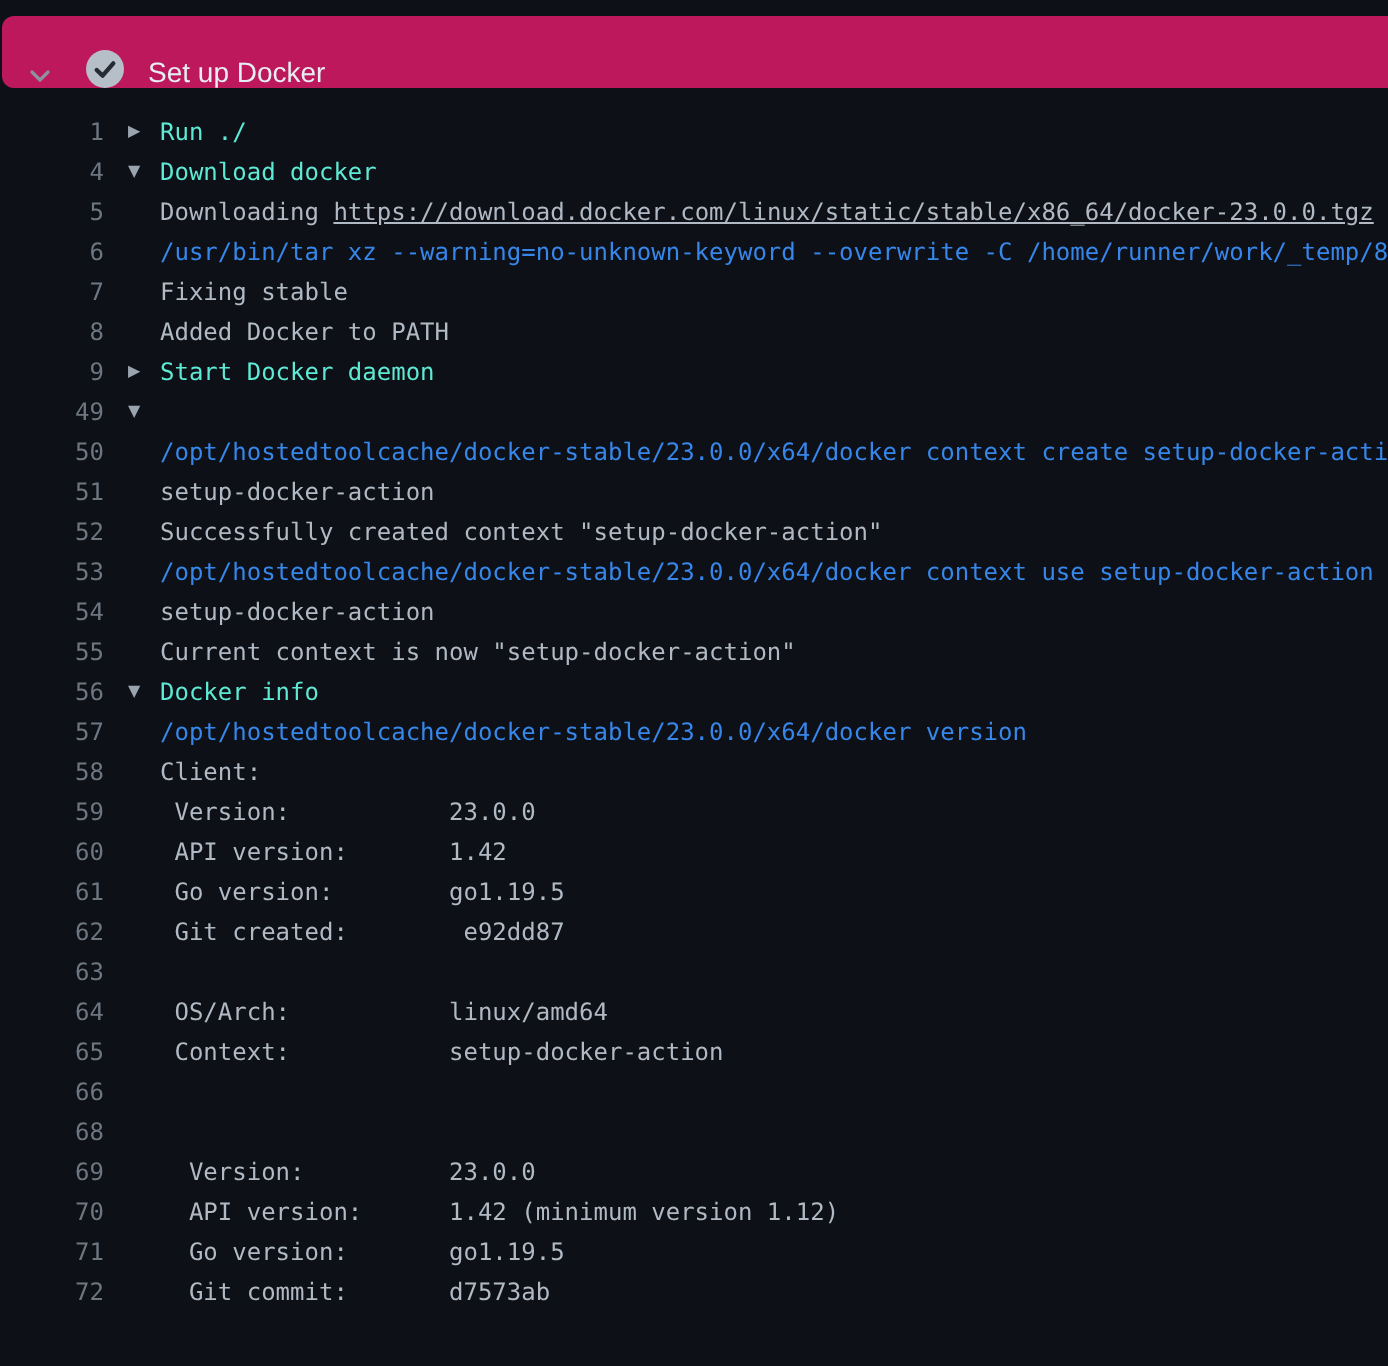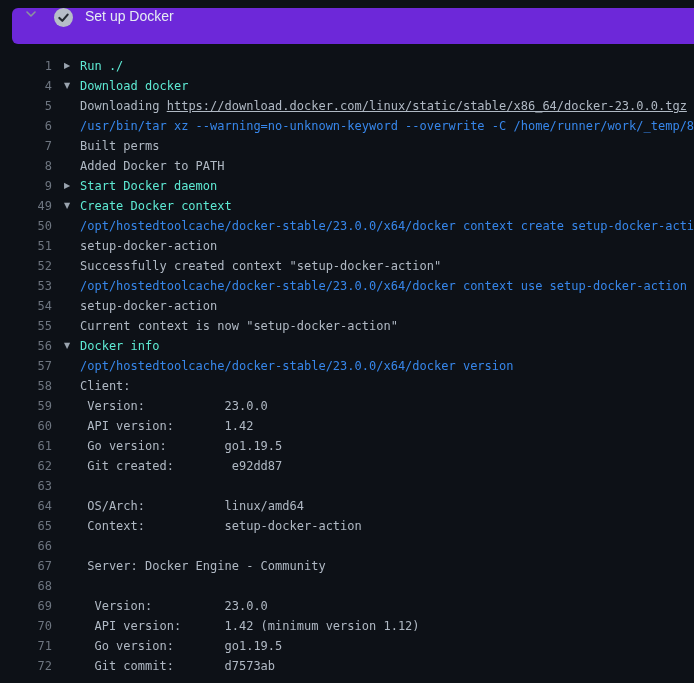--- a/index.html
+++ b/index.html
@@ -1,23 +1,23 @@
 <!DOCTYPE html>
 <html><head>
 <meta charset="utf-8">
 <style>
   * { margin:0; padding:0; box-sizing:border-box; }
   html,body { width:694px; height:683px; overflow:hidden; background:#0d1117; }
   .viewport { position:relative; width:694px; height:683px; background:#0d1117;
               font-family:"DejaVu Sans Mono", monospace; }
 
   .step-header {
-    position:absolute; top:8px; left:12px; right:0; height:36px;
-    background:#6d28d9; border-radius:6px 0 0 6px;
-    display:flex; align-items:flex-start; cursor:pointer;
+    position:absolute; top:8px; left:1px; right:0; height:36px;
+    background:#be185d; border-radius:6px 0 0 6px;
+    display:flex; align-items:flex-end; cursor:pointer;
   }
   .chev { margin-left:13px; display:flex; align-items:center; }
   .status { margin-left:17px; display:flex; align-items:center; }
   .step-title {
     margin-left:12px; color:#e6edf3; font-size:14px;
     font-family:"Liberation Sans", sans-serif;
   }
 
   .log { position:absolute; top:44px; left:0; right:0; bottom:0;
          padding-top:12px; overflow:hidden; background:#0d1117; }
@@ -51,42 +51,41 @@
       </svg>
     </span>
     <span class="step-title">Set up Docker</span>
   </div>
 
   <div class="log">
       <div class="row group"><span class="num">1</span><span class="arrow">▶</span><span class="text"><span class="seg-title">Run ./</span></span></div>
       <div class="row group"><span class="num">4</span><span class="arrow">▼</span><span class="text"><span class="seg-title">Download docker</span></span></div>
       <div class="row"><span class="num">5</span><span class="arrow"></span><span class="text"><span class="seg-plain">Downloading </span><span class="seg-link">https://download.docker.com/linux/static/stable/x86_64/docker-23.0.0.tgz</span></span></div>
       <div class="row"><span class="num">6</span><span class="arrow"></span><span class="text"><span class="seg-command">/usr/bin/tar xz --warning=no-unknown-keyword --overwrite -C /home/runner/work/_temp/8c93</span></span></div>
-      <div class="row"><span class="num">7</span><span class="arrow"></span><span class="text"><span class="seg-plain">Built perms</span></span></div>
+      <div class="row"><span class="num">7</span><span class="arrow"></span><span class="text"><span class="seg-plain">Fixing stable</span></span></div>
       <div class="row"><span class="num">8</span><span class="arrow"></span><span class="text"><span class="seg-plain">Added Docker to PATH</span></span></div>
       <div class="row group"><span class="num">9</span><span class="arrow">▶</span><span class="text"><span class="seg-title">Start Docker daemon</span></span></div>
-      <div class="row group"><span class="num">49</span><span class="arrow">▼</span><span class="text"><span class="seg-title">Create Docker context</span></span></div>
+      <div class="row group"><span class="num">49</span><span class="arrow">▼</span></div>
       <div class="row"><span class="num">50</span><span class="arrow"></span><span class="text"><span class="seg-command">/opt/hostedtoolcache/docker-stable/23.0.0/x64/docker context create setup-docker-action</span></span></div>
       <div class="row"><span class="num">51</span><span class="arrow"></span><span class="text"><span class="seg-plain">setup-docker-action</span></span></div>
       <div class="row"><span class="num">52</span><span class="arrow"></span><span class="text"><span class="seg-plain">Successfully created context "setup-docker-action"</span></span></div>
       <div class="row"><span class="num">53</span><span class="arrow"></span><span class="text"><span class="seg-command">/opt/hostedtoolcache/docker-stable/23.0.0/x64/docker context use setup-docker-action</span></span></div>
       <div class="row"><span class="num">54</span><span class="arrow"></span><span class="text"><span class="seg-plain">setup-docker-action</span></span></div>
       <div class="row"><span class="num">55</span><span class="arrow"></span><span class="text"><span class="seg-plain">Current context is now "setup-docker-action"</span></span></div>
       <div class="row group"><span class="num">56</span><span class="arrow">▼</span><span class="text"><span class="seg-title">Docker info</span></span></div>
       <div class="row"><span class="num">57</span><span class="arrow"></span><span class="text"><span class="seg-command">/opt/hostedtoolcache/docker-stable/23.0.0/x64/docker version</span></span></div>
       <div class="row"><span class="num">58</span><span class="arrow"></span><span class="text"><span class="seg-plain">Client:</span></span></div>
       <div class="row"><span class="num">59</span><span class="arrow"></span><span class="text"><span class="seg-plain"> Version:           23.0.0</span></span></div>
       <div class="row"><span class="num">60</span><span class="arrow"></span><span class="text"><span class="seg-plain"> API version:       1.42</span></span></div>
       <div class="row"><span class="num">61</span><span class="arrow"></span><span class="text"><span class="seg-plain"> Go version:        go1.19.5</span></span></div>
       <div class="row"><span class="num">62</span><span class="arrow"></span><span class="text"><span class="seg-plain"> Git created:        e92dd87</span></span></div>
       <div class="row"><span class="num">63</span><span class="arrow"></span></div>
       <div class="row"><span class="num">64</span><span class="arrow"></span><span class="text"><span class="seg-plain"> OS/Arch:           linux/amd64</span></span></div>
       <div class="row"><span class="num">65</span><span class="arrow"></span><span class="text"><span class="seg-plain"> Context:           setup-docker-action</span></span></div>
       <div class="row"><span class="num">66</span><span class="arrow"></span><span class="text"><span class="seg-plain"></span></span></div>
-      <div class="row"><span class="num">67</span><span class="arrow"></span><span class="text"><span class="seg-plain"> Server: Docker Engine - Community</span></span></div>
       <div class="row"><span class="num">68</span><span class="arrow"></span></div>
       <div class="row"><span class="num">69</span><span class="arrow"></span><span class="text"><span class="seg-plain">  Version:          23.0.0</span></span></div>
       <div class="row"><span class="num">70</span><span class="arrow"></span><span class="text"><span class="seg-plain">  API version:      1.42 (minimum version 1.12)</span></span></div>
       <div class="row"><span class="num">71</span><span class="arrow"></span><span class="text"><span class="seg-plain">  Go version:       go1.19.5</span></span></div>
       <div class="row"><span class="num">72</span><span class="arrow"></span><span class="text"><span class="seg-plain">  Git commit:       d7573ab</span></span></div>
     </div>
 
 </div>
 
 </body></html>

